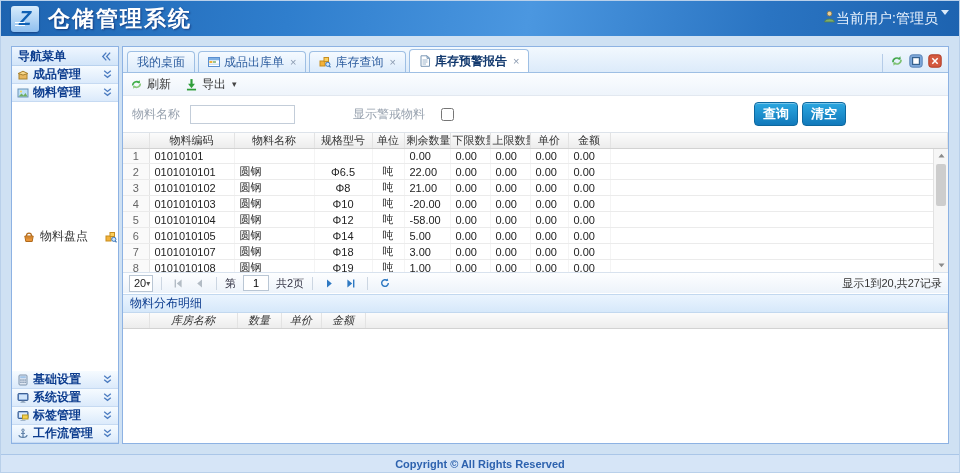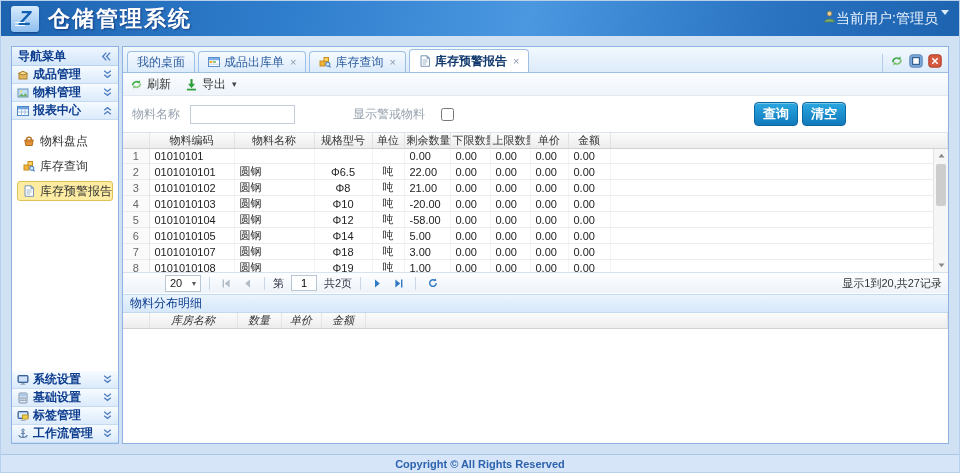--- a/index.html
+++ b/index.html
@@ -13,21 +13,21 @@
   .user-area{margin-left:auto;display:flex;align-items:flex-start;color:#eaf3fd;font-size:14px;cursor:pointer;}
   .user-caret{width:0;height:0;border-left:4px solid transparent;border-right:4px solid transparent;border-top:5px solid #dcebfa;margin-left:3px;}
   
   .body{flex:1;display:flex;padding:10px;gap:3px;min-height:0;}
   
   .sidebar{flex:0 0 108px;background:#fff;border:1px solid #8db2e3;display:flex;flex-direction:column;overflow:hidden;}
   .sb-header{flex:0 0 19px;background:linear-gradient(#eff6ff,#d2e5f9);border-bottom:1px solid #b9d2ee;color:#0c3c8e;font-weight:bold;font-size:12px;display:flex;align-items:center;padding:0 6px;}
   .sb-header .sp{flex:1;}
   .sb-group{flex:0 0 19px;background:linear-gradient(#f6fbff,#dbeafb);border-bottom:1px solid #c6daf2;display:flex;align-items:center;gap:4px;padding:0 5px;font-size:12px;color:#0c3c8e;font-weight:bold;cursor:pointer;}
   .sb-group .glbl{flex:1;white-space:nowrap;overflow:hidden;}
-  .sb-sub{flex:1;padding:11px 5px;display:flex;flex-direction:column;gap:5px;overflow:hidden;background:#fff;}
+  .sb-sub{flex:1;padding:11px 5px;display:flex;gap:5px;overflow:hidden;background:#fff;}
   .sb-item{flex:0 0 20px;display:flex;align-items:center;gap:5px;padding:0 5px;font-size:12px;color:#333;border:1px solid transparent;border-radius:3px;cursor:pointer;white-space:nowrap;}
   .sb-item.selected{background:#fdeca2;border-color:#dfc254;}
   .ic{display:inline-flex;align-items:center;justify-content:center;line-height:0;}
   
   .main{flex:1;background:#fff;border:1px solid #8db2e3;display:flex;flex-direction:column;min-width:0;overflow:hidden;}
   .tabbar{flex:0 0 25px;background:linear-gradient(#f2f8fe,#dcebfa);border-bottom:1px solid #9ebfe4;display:flex;align-items:flex-end;padding:2px 4px 0 4px;}
   .tabs{display:flex;align-items:flex-end;gap:3px;flex:1;min-width:0;}
   .tab{height:21px;display:flex;align-items:center;gap:4px;padding:0 9px;font-size:12px;color:#2c5c9e;background:linear-gradient(#f5faff,#dcebfb);border:1px solid #9ebfe4;border-bottom:none;border-radius:4px 4px 0 0;cursor:pointer;white-space:nowrap;}
   .tab.active{background:#fff;color:#12396e;font-weight:bold;height:23px;}
   .tab .close{color:#8a9ab0;font-size:11px;margin-left:2px;font-weight:normal;}
@@ -49,21 +49,21 @@
   .dg td{height:15px;border-bottom:1px solid #ebebeb;border-right:1px solid #f4f4f4;padding:0 5px;color:#222;font-size:11px;white-space:nowrap;overflow:hidden;}
   .dg td.rn{background:#fafafa;color:#666;text-align:center;border-right:1px solid #e4e4e4;padding:0;}
   .dg .num{text-align:left;}
   .dg .ctr{text-align:center;}
   .vscroll{position:absolute;top:16px;right:0;bottom:0;width:15px;background:#f6f6f6;border-left:1px solid #e2e2e2;}
   .varrow{position:absolute;left:0;right:0;height:13px;display:flex;align-items:center;justify-content:center;cursor:pointer;}
   .varrow.down{bottom:0;}
   .vthumb{position:absolute;top:15px;left:2px;right:2px;height:42px;background:#cdcdcd;border-radius:2px;cursor:pointer;}
   
   .pager{flex:0 0 21px;background:linear-gradient(#fdfeff,#edf3fa);border-top:1px solid #d8e2ee;display:flex;align-items:center;padding:0 6px;font-size:11px;color:#334;gap:4px;}
-  .psel{width:36px;height:17px;border:1px solid #b9c6d4;background:#fff;display:flex;align-items:center;justify-content:space-between;padding:0 4px;cursor:pointer;color:#222;margin-left:36px;}
+  .psel{width:24px;height:17px;border:1px solid #b9c6d4;background:#fff;display:flex;align-items:center;justify-content:space-between;padding:0 4px;cursor:pointer;color:#222;}
   .psel .caret{font-size:8px;color:#555;}
   .psep{width:1px;height:13px;background:#ccd6e2;margin:0 4px;}
   .pbtn{width:17px;height:16px;display:flex;align-items:center;justify-content:center;cursor:pointer;}
   .pginput{width:26px;height:16px;border:1px solid #b9c6d4;text-align:center;font-size:11px;margin:0 3px;}
   .summary{margin-left:auto;color:#333;}
   
   .detail-title{flex:0 0 18px;margin-top:1px;background:linear-gradient(#eaf4fe,#d6e8fa);border-top:1px solid #c2d8ef;border-bottom:1px solid #c2d8ef;color:#0c3c8e;font-weight:normal;font-size:12px;display:flex;align-items:center;padding:0 7px;}
   .detail-head{flex:0 0 17px;overflow:hidden;font-style:italic;}
   .detail-body{flex:1;background:#fff;}
   
@@ -126,37 +126,20 @@
                 <path d="M1.5 9.5l3-3 2 2 2-2.5 2 3.5z" fill="#6fae62"></path>
               </svg>
             </span>
             <span class="glbl">物料管理</span>
             <span class="ic">
               <svg width="11" height="11" viewBox="0 0 10 10">
                 <path d="M2 1.6l3 2.4 3-2.4M2 5.2l3 2.4 3-2.4" fill="none" stroke="#4b7bc0" stroke-width="1.2"></path>
               </svg>
             </span>
           </div>
-          <div class="sb-group">
-            <span class="ic">
-              <svg width="12" height="12" viewBox="0 0 12 12">
-                <rect x="0.5" y="1.5" width="11" height="9" fill="#fff" stroke="#4d86c8"></rect>
-                <rect x="1" y="2" width="10" height="2.3" fill="#6ea3dd"></rect>
-                <line x1="1" y1="7" x2="11" y2="7" stroke="#9dbfe4"></line>
-                <line x1="4.5" y1="4.3" x2="4.5" y2="10.5" stroke="#9dbfe4"></line>
-                <line x1="8" y1="4.3" x2="8" y2="10.5" stroke="#9dbfe4"></line>
-              </svg>
-            </span>
-            <span class="glbl">报表中心</span>
-            <span class="ic">
-              <svg width="11" height="11" viewBox="0 0 10 10" style="transform:rotate(180deg)">
-                <path d="M2 1.6l3 2.4 3-2.4M2 5.2l3 2.4 3-2.4" fill="none" stroke="#4b7bc0" stroke-width="1.2"></path>
-              </svg>
-            </span>
-          </div>
         </div>
       <div class="sb-sub" id="report-sub">
           <div class="sb-item">
             <span class="ic">
               <svg width="12" height="12" viewBox="0 0 12 12">
                 <path d="M3.5 5c0-3.8 5-3.8 5 0" fill="none" stroke="#b06a1c" stroke-width="1.2"></path>
                 <path d="M1.8 5h8.4l-1 5.5H2.8z" fill="#e8953a" stroke="#b06a1c"></path>
                 <line x1="2" y1="6.9" x2="10" y2="6.9" stroke="#c97f28"></line>
               </svg>
             </span>
@@ -180,50 +163,50 @@
                 <path d="M8 0.8l2.5 2.5H8z" fill="#d7e4f2" stroke="#7b98b6"></path>
                 <line x1="3.5" y1="5" x2="8.5" y2="5" stroke="#9fb6cc"></line>
                 <line x1="3.5" y1="7" x2="8.5" y2="7" stroke="#9fb6cc"></line>
                 <line x1="3.5" y1="9" x2="7" y2="9" stroke="#9fb6cc"></line>
               </svg>
             </span>
             <span>库存预警报告</span>
           </div>
         </div>
       <div id="groups-bottom">
-          <div class="sb-group">
-            <span class="ic">
-              <svg width="12" height="12" viewBox="0 0 12 12">
-                <rect x="1" y="1.5" width="10" height="7" rx="0.8" fill="#5b87c5" stroke="#3c5f93"></rect>
-                <rect x="2" y="2.5" width="8" height="5" fill="#cfe4fa"></rect>
-                <rect x="4.5" y="8.8" width="3" height="1" fill="#7d93ad"></rect>
-                <rect x="3.5" y="9.9" width="5" height="1" fill="#9cb0c6"></rect>
-              </svg>
-            </span>
-            <span class="glbl">系统设置</span>
-            <span class="ic">
-              <svg width="11" height="11" viewBox="0 0 10 10">
-                <path d="M2 1.6l3 2.4 3-2.4M2 5.2l3 2.4 3-2.4" fill="none" stroke="#4b7bc0" stroke-width="1.2"></path>
-              </svg>
-            </span>
-          </div>
           <div class="sb-group">
             <span class="ic">
               <svg width="12" height="12" viewBox="0 0 12 12">
                 <rect x="2" y="1" width="8" height="10" rx="1" fill="#dfe7f2" stroke="#7d93ad"></rect>
                 <rect x="3.2" y="2.2" width="5.6" height="2" fill="#9fc3e8"></rect>
                 <rect x="3.2" y="5.4" width="1.5" height="1.3" fill="#7d93ad"></rect>
                 <rect x="5.3" y="5.4" width="1.5" height="1.3" fill="#7d93ad"></rect>
                 <rect x="7.4" y="5.4" width="1.5" height="1.3" fill="#7d93ad"></rect>
                 <rect x="3.2" y="7.6" width="1.5" height="1.3" fill="#7d93ad"></rect>
                 <rect x="5.3" y="7.6" width="1.5" height="1.3" fill="#7d93ad"></rect>
                 <rect x="7.4" y="7.6" width="1.5" height="1.3" fill="#7d93ad"></rect>
               </svg>
             </span>
             <span class="glbl">基础设置</span>
+            <span class="ic">
+              <svg width="11" height="11" viewBox="0 0 10 10">
+                <path d="M2 1.6l3 2.4 3-2.4M2 5.2l3 2.4 3-2.4" fill="none" stroke="#4b7bc0" stroke-width="1.2"></path>
+              </svg>
+            </span>
+          </div>
+          <div class="sb-group">
+            <span class="ic">
+              <svg width="12" height="12" viewBox="0 0 12 12">
+                <rect x="1" y="1.5" width="10" height="7" rx="0.8" fill="#5b87c5" stroke="#3c5f93"></rect>
+                <rect x="2" y="2.5" width="8" height="5" fill="#cfe4fa"></rect>
+                <rect x="4.5" y="8.8" width="3" height="1" fill="#7d93ad"></rect>
+                <rect x="3.5" y="9.9" width="5" height="1" fill="#9cb0c6"></rect>
+              </svg>
+            </span>
+            <span class="glbl">系统设置</span>
             <span class="ic">
               <svg width="11" height="11" viewBox="0 0 10 10">
                 <path d="M2 1.6l3 2.4 3-2.4M2 5.2l3 2.4 3-2.4" fill="none" stroke="#4b7bc0" stroke-width="1.2"></path>
               </svg>
             </span>
           </div>
           <div class="sb-group">
             <span class="ic">
               <svg width="12" height="12" viewBox="0 0 12 12">
                 <rect x="1" y="1.5" width="10" height="7" rx="0.8" fill="#6f94c9" stroke="#3c5f93"></rect>

